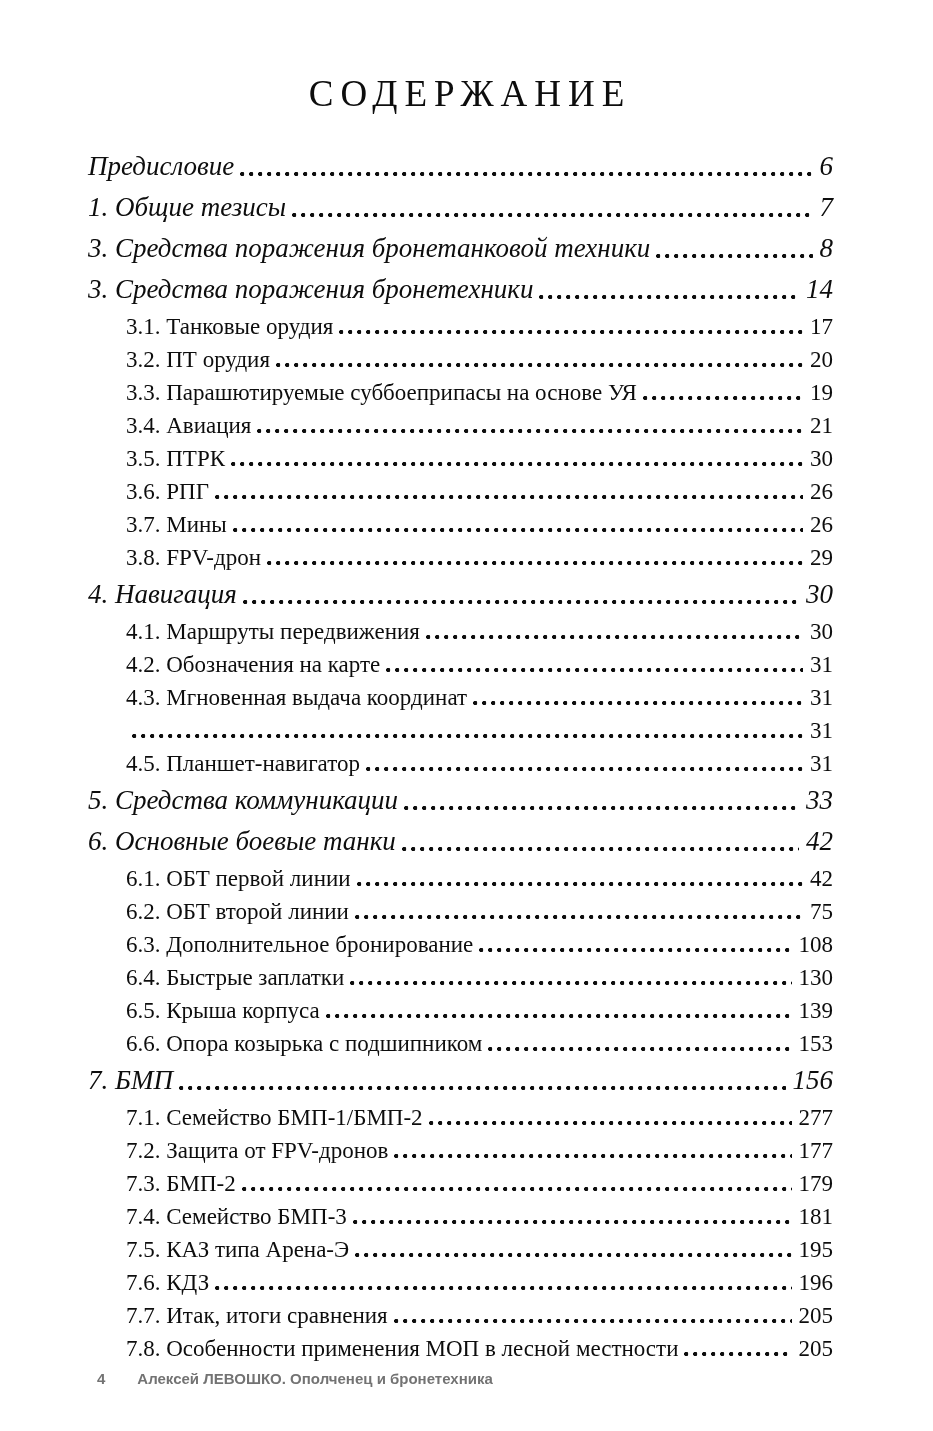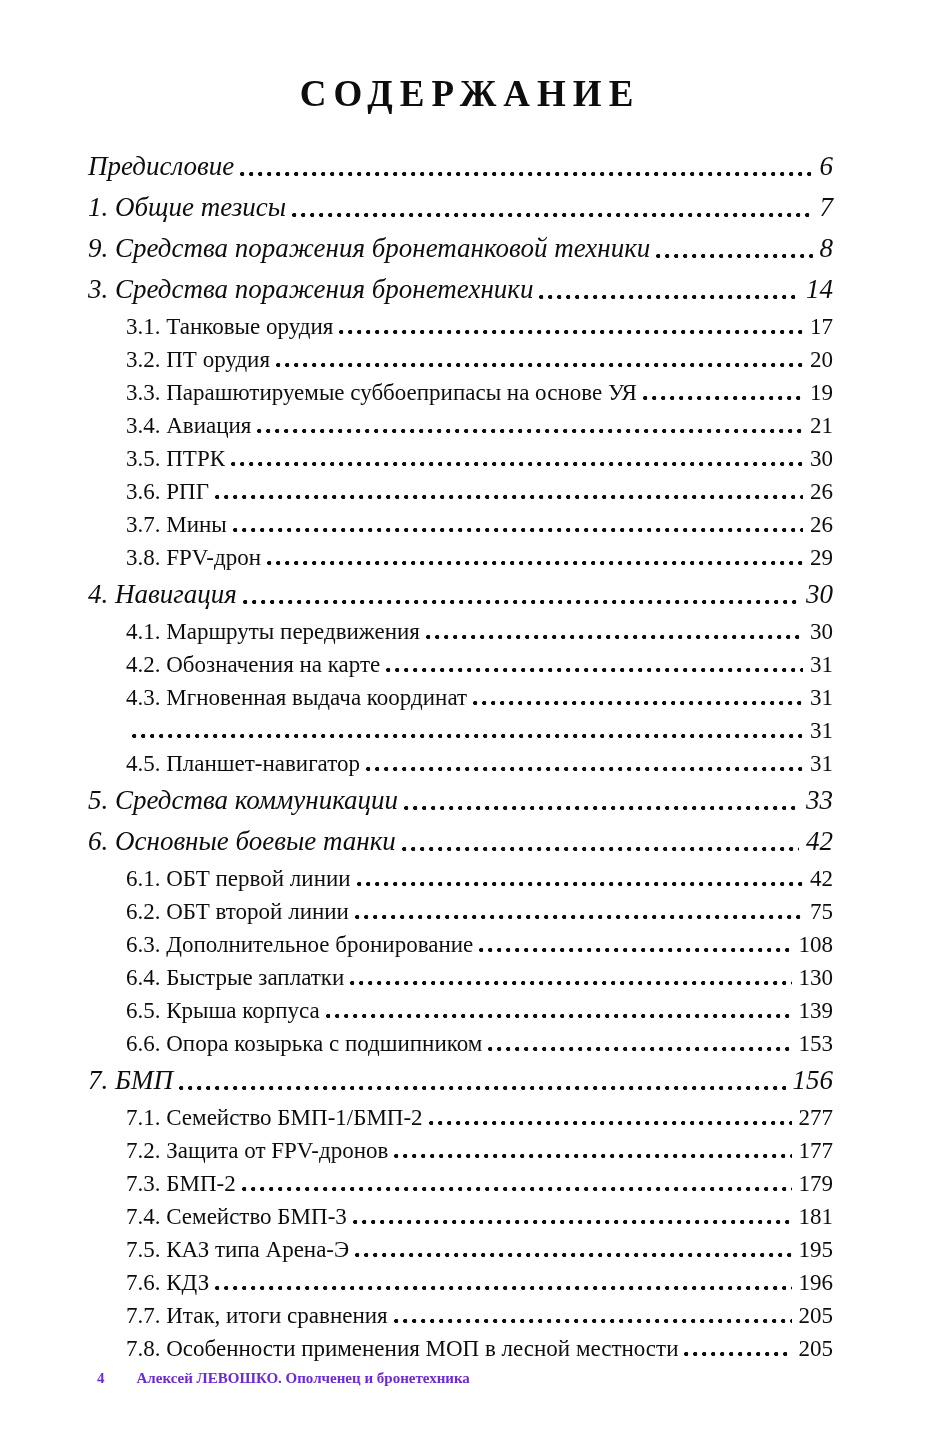--- a/index.html
+++ b/index.html
@@ -12,21 +12,21 @@
     font-family: "Liberation Serif", serif;
     overflow: hidden;
   }
   .title {
     position: absolute;
     top: 36px;
     left: 0;
     right: 0;
     text-align: center;
     font-size: 37px;
-    font-weight: 700;
+    font-weight: 400;
     letter-spacing: 7px;
     padding-left: 7px; 
     white-space: nowrap;
     margin-top: 36px;
   }
   .toc {
     position: absolute;
     top: 146px;
     left: 88px;
     right: 100px; 
@@ -60,24 +60,24 @@
     background-repeat: repeat-x;
     background-position: left center;
   }
   .l0 .toc-leader { margin-bottom: 10px; }
   .l1 .toc-leader { margin-bottom: 8px; }
   .toc-page { flex: 0 0 auto; text-align: right; }
   .footer {
     position: absolute;
     top: 1370px;
     left: 97px;
-    font-family: Liberation Serif, serif;
+    font-family: Liberation Sans, sans-serif;
     font-size: 15px;
     font-weight: 700;
-    color: #6d28d9;
+    color: #737373;
     white-space: nowrap;
   }
   .footer .running-title { margin-left: 32px; font-weight: 700; }
 </style>
 </head>
 <body>
 
 <div class="page">
 
   <h1 class="title">СОДЕРЖАНИЕ</h1>
@@ -89,21 +89,21 @@
       <span class="toc-page">6</span>
     </div>
 
     <div class="toc-row l0">
       <span class="toc-label">1. Общие тезисы</span>
       <span class="toc-leader"></span>
       <span class="toc-page">7</span>
     </div>
 
     <div class="toc-row l0">
-      <span class="toc-label">9. Средства поражения бронетанковой техники</span>
+      <span class="toc-label">3. Средства поражения бронетанковой техники</span>
       <span class="toc-leader"></span>
       <span class="toc-page">8</span>
     </div>
 
     <div class="toc-row l0">
       <span class="toc-label">3. Средства поражения бронетехники</span>
       <span class="toc-leader"></span>
       <span class="toc-page">14</span>
     </div>
 

